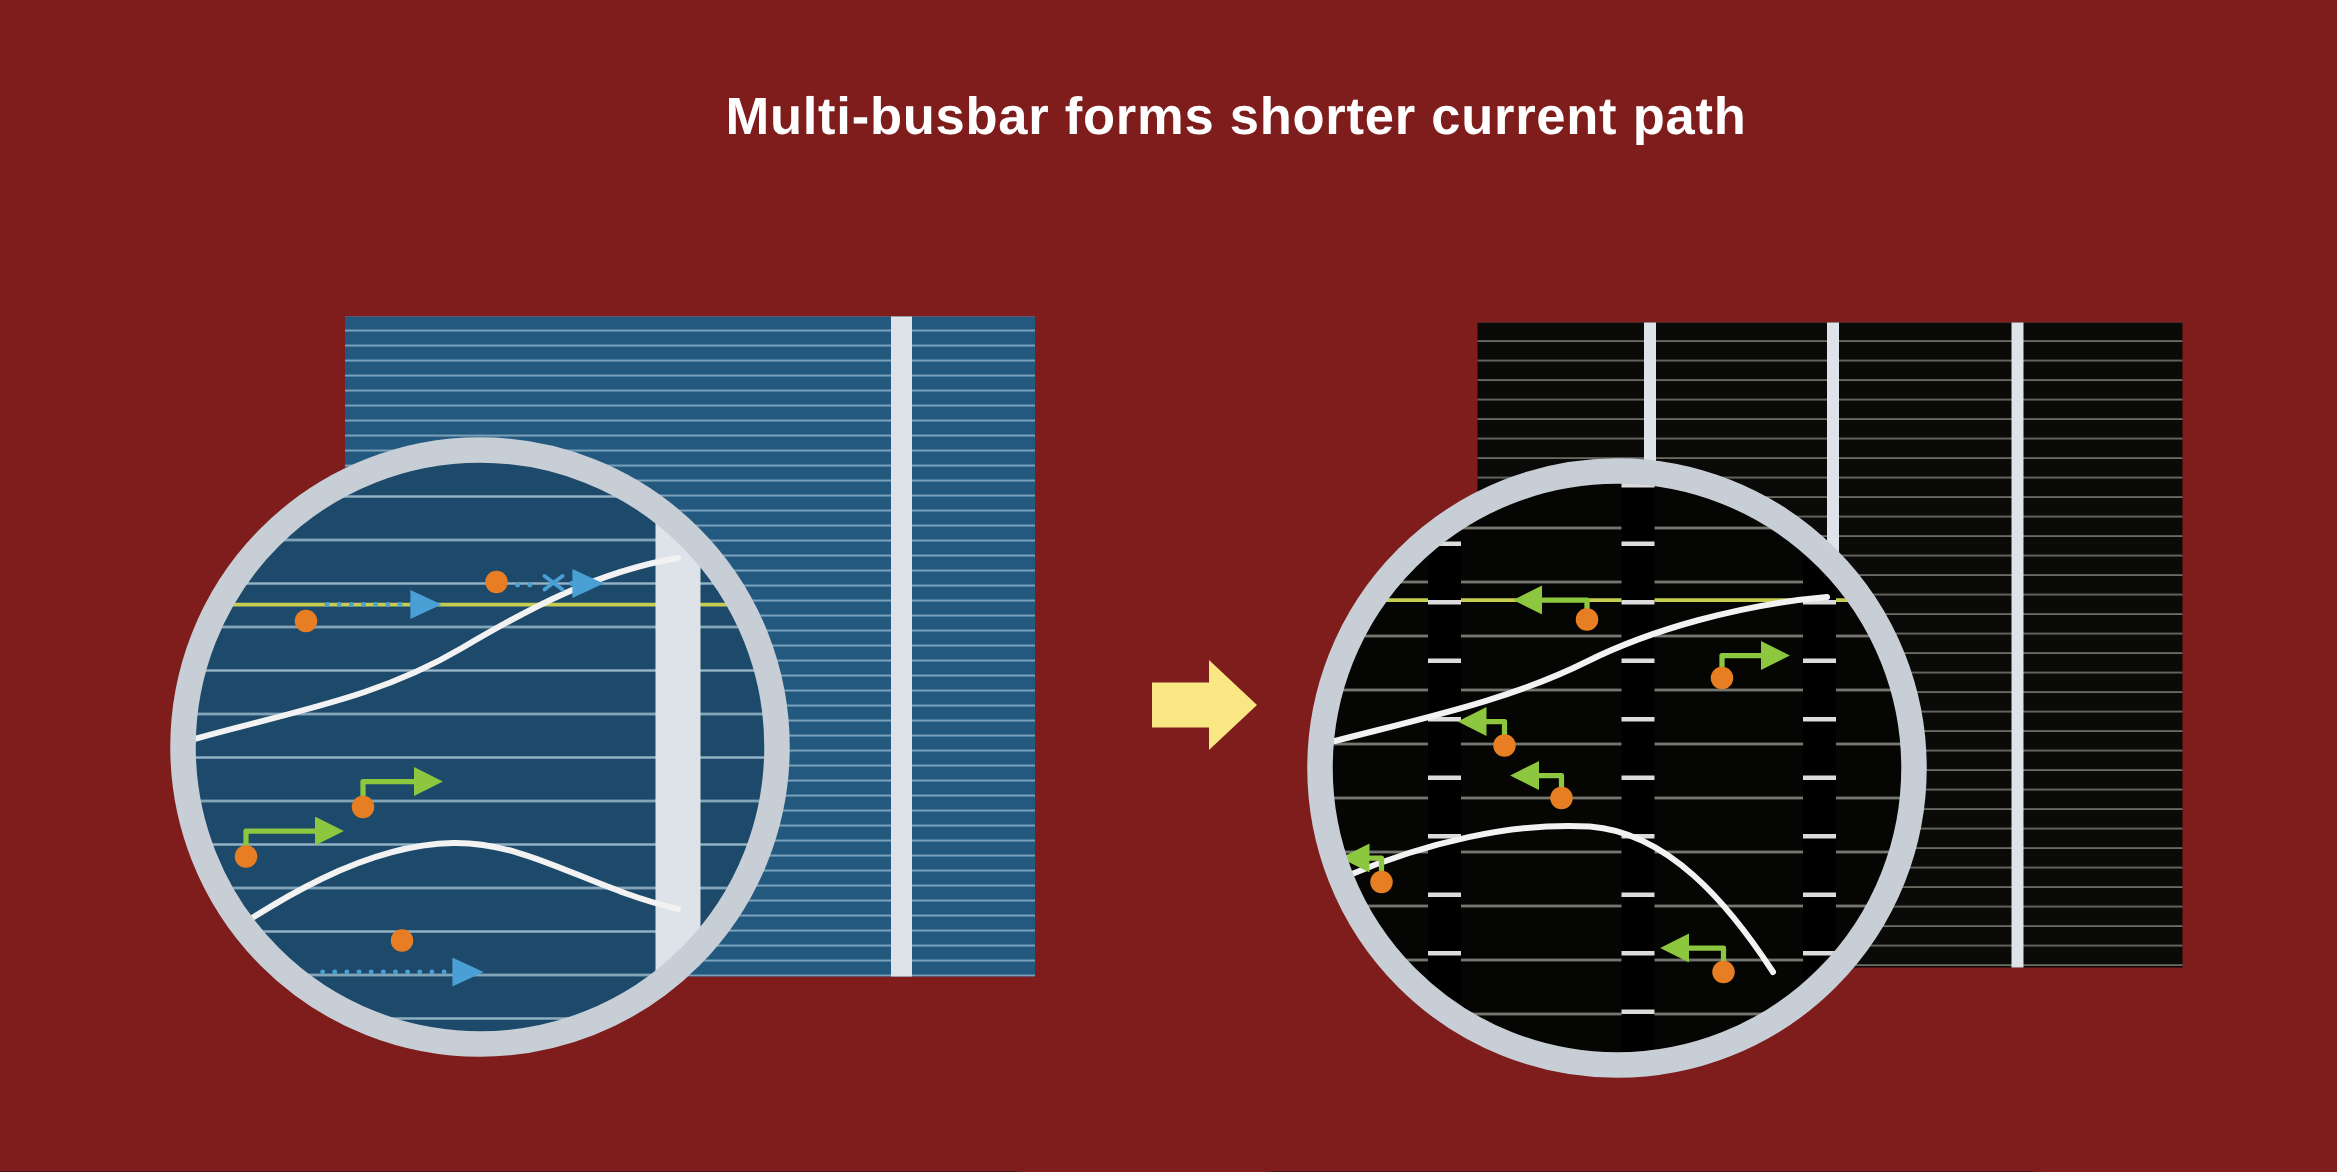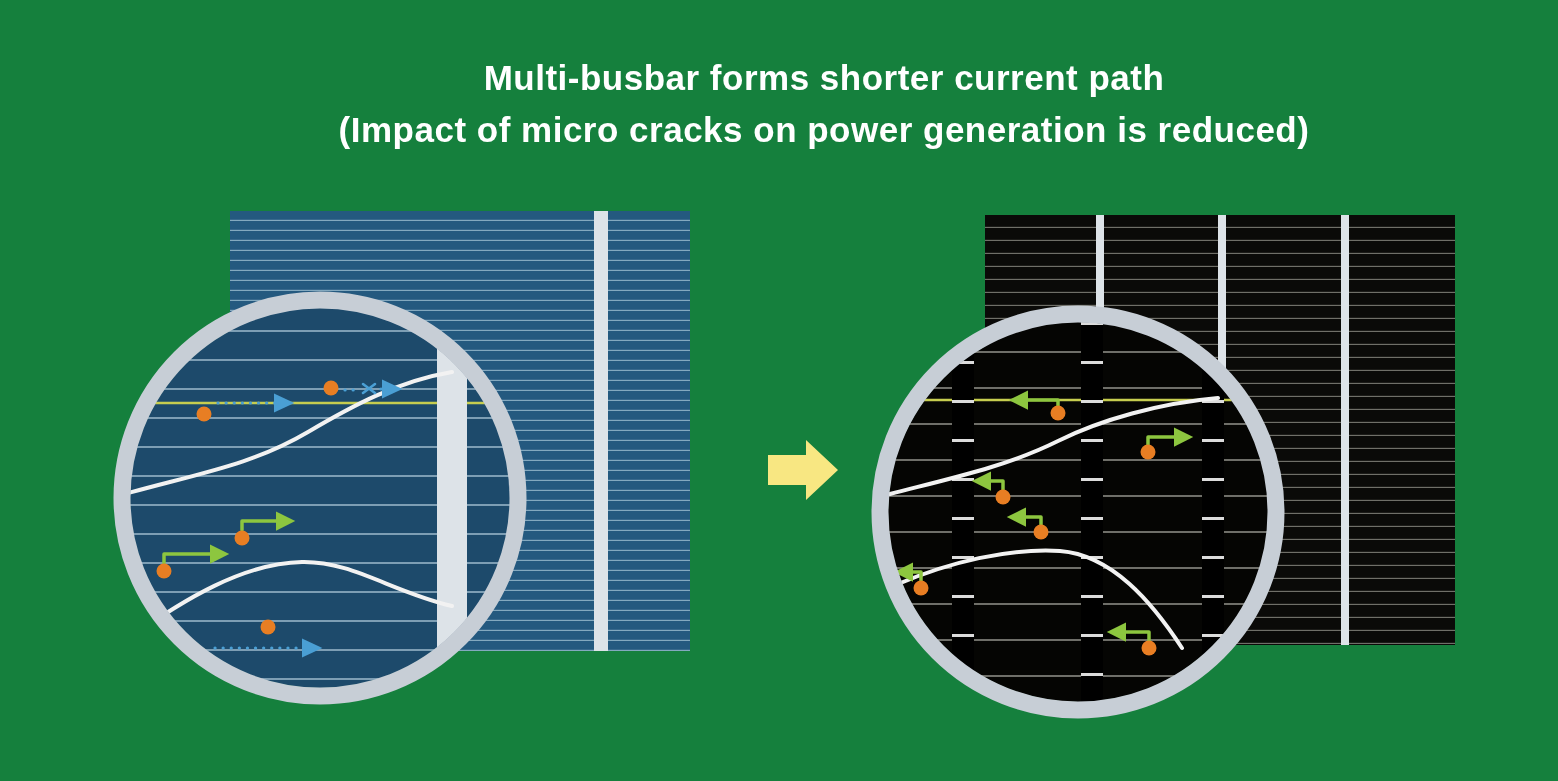--- a/index.html
+++ b/index.html
@@ -1,36 +1,35 @@
 <!DOCTYPE html>
 <html><head>
 <meta charset="utf-8">
 <style>
   html,body{margin:0;padding:0;}
   body{
     width:1558px;height:781px;overflow:hidden;
     background:#000;
     font-family:"Liberation Sans", sans-serif;
   }
-  .stage{position:relative;width:1558px;height:781px;background:#15803d;}
+  .stage{position:relative;width:1558px;height:781px;background:#7f1d1d;}
   .title{
     position:absolute;top:52px;left:90px;width:1468px;
     text-align:center;color:#ffffff;font-weight:700;
     font-size:35px;line-height:52px;letter-spacing:.5px;
   }
   svg.diagram{position:absolute;left:0;top:0;}
 </style>
 </head>
 <body>
 
 <div class="stage">
 
   <div class="title">
     <div>Multi-busbar forms shorter current path</div>
-    <div>(Impact of micro cracks on power generation is reduced)</div>
   </div>
 
   <svg class="diagram" width="1558" height="781" viewBox="0 0 1558 781">
 
     <defs>
       <clipPath id="clipLeft">
           <circle cx="320" cy="498" r="190"></circle>
         </clipPath>
       <clipPath id="clipRight">
           <circle cx="1078" cy="512" r="190"></circle>

